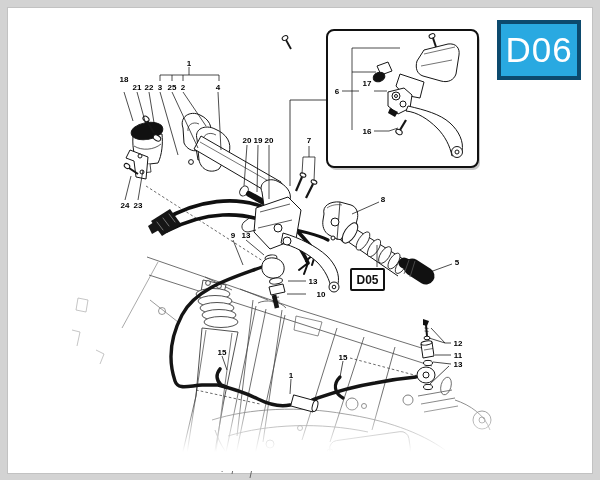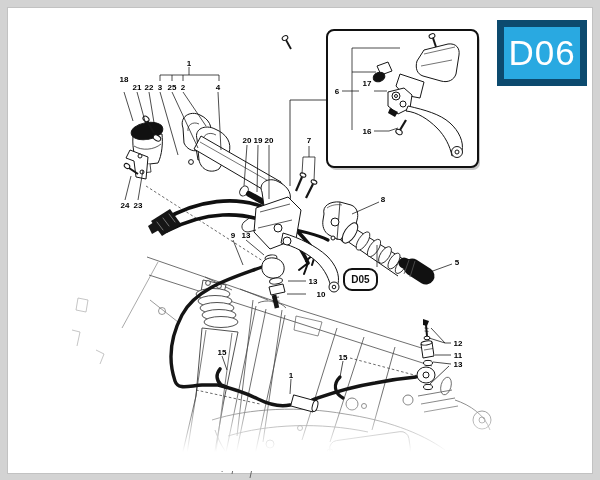--- a/index.html
+++ b/index.html
@@ -1,21 +1,21 @@
 <!DOCTYPE html>
 <html><head>
 <meta charset="utf-8">
 <style>
   html,body{margin:0;padding:0;}
   .page{position:relative;width:600px;height:480px;background:#d3d3d3;font-family:"Liberation Sans",sans-serif;overflow:hidden;}
   .canvas{position:absolute;left:7px;top:7px;width:584px;height:465px;background:#ffffff;border:1px solid #c2c2c2;}
   svg{position:absolute;left:0;top:0;}
   .callout{position:absolute;transform:translate(-50%,-50%);font-size:8px;font-weight:bold;color:#000;letter-spacing:0px;white-space:nowrap;}
-  .badge-d06{position:absolute;left:497px;top:20px;width:76px;height:52px;display:flex;align-items:center;justify-content:center;color:#fff;font-size:35px;letter-spacing:1px;border:7px solid #0c4a6e;}
-  .badge-d05{position:absolute;left:343px;top:268px;width:31px;height:19px;display:flex;align-items:center;justify-content:center;border:2px solid #111;border-radius:9px;background:#fff;font-size:10px;font-weight:bold;color:#111;}
+  .badge-d06{position:absolute;left:497px;top:20px;width:76px;height:52px;display:flex;align-items:center;justify-content:center;color:#fff;font-size:35px;letter-spacing:1px;border:4px solid #0c4a6e;}
+  .badge-d05{position:absolute;left:350px;top:268px;width:31px;height:19px;display:flex;align-items:center;justify-content:center;border:2px solid #111;border-radius:2px;background:#fff;font-size:12px;font-weight:bold;color:#111;}
 </style>
 </head>
 <body>
 
 <div class="page">
   <div class="canvas"></div>
 
   <svg width="600" height="480" viewBox="0 0 600 480">
     <defs>
       <linearGradient id="fade" x1="0" y1="395" x2="0" y2="452" gradientUnits="userSpaceOnUse">

